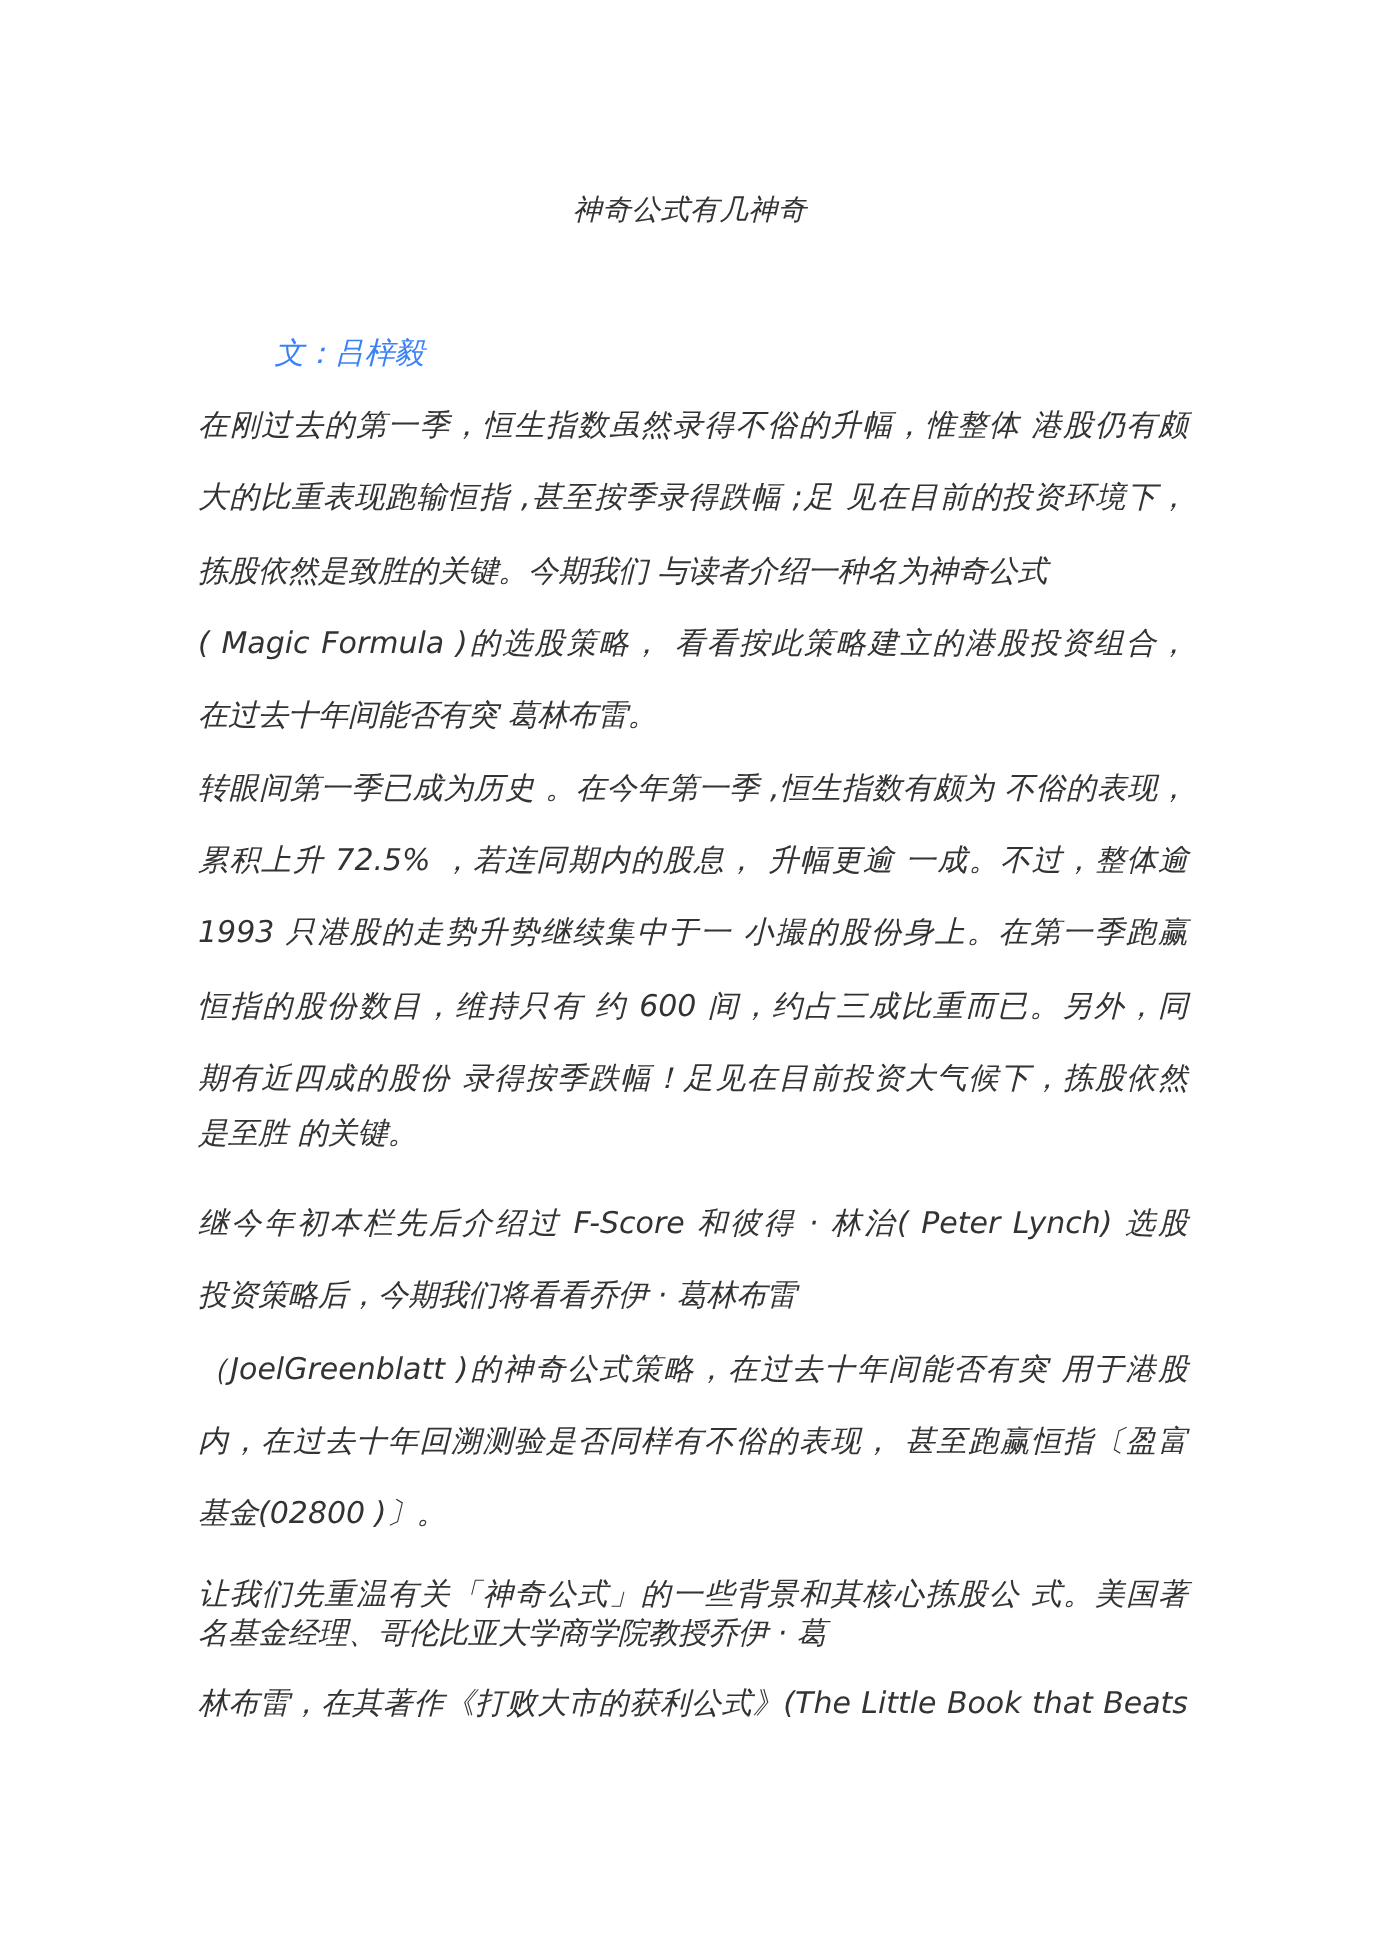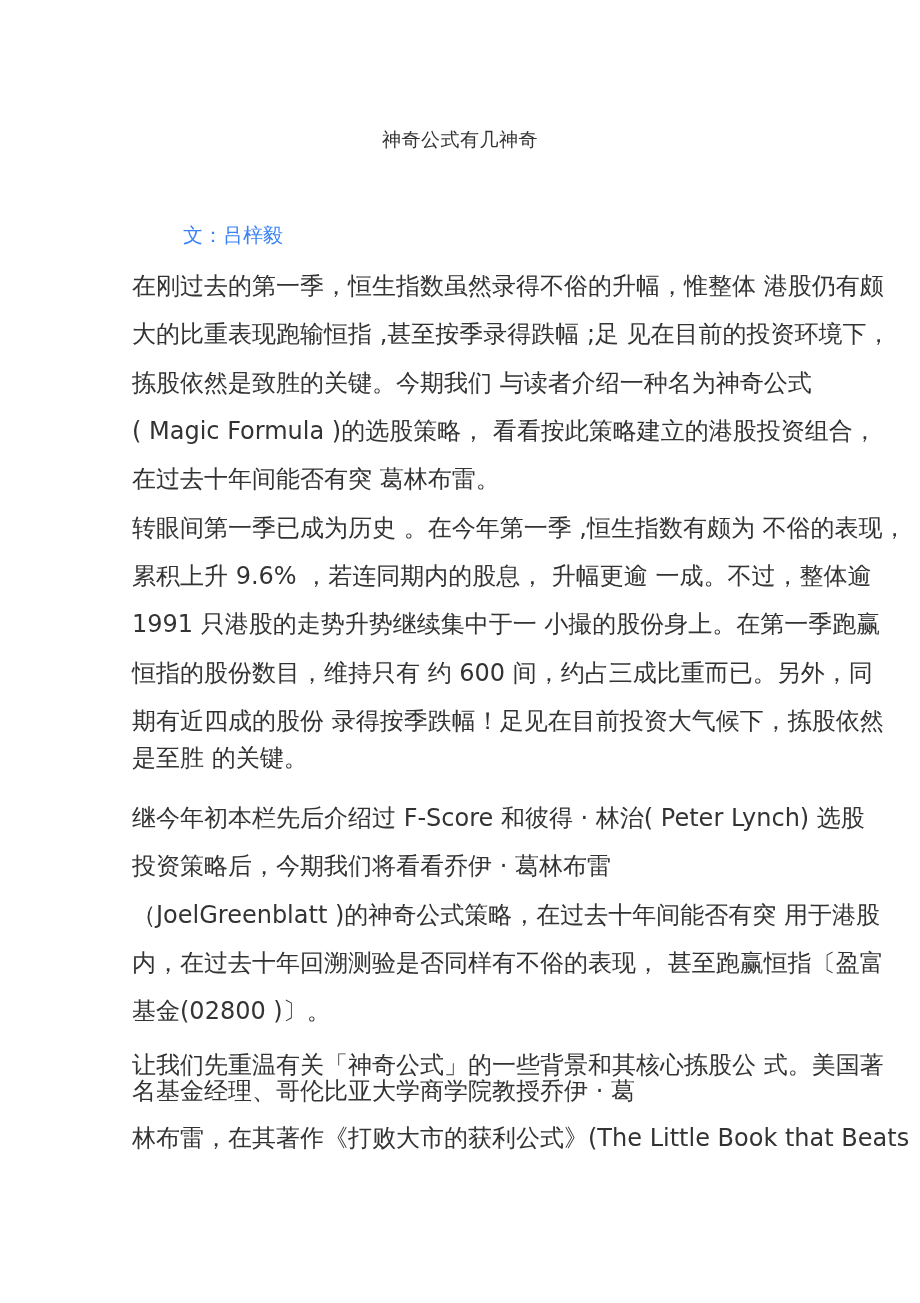--- a/index.html
+++ b/index.html
@@ -1,40 +1,40 @@
 <!DOCTYPE html>
 <html><head>
   <meta charset="utf-8">
   <style>
     html, body { margin: 0; padding: 0; background: #ffffff; }
     body { width: 920px; height: 1303px; position: relative; overflow: hidden;
            font-family: "DejaVu Sans", "Liberation Sans", sans-serif; color: #222; }
-    .page { position: absolute; left: 0; top: 0; width: 920px; height: 1303px; background: #fff; }
+    .page { position: absolute; left: 0; top: 0; width: 920px; height: 1303px; background: #fff; font-style: italic; }
     .title { position: absolute; top: 127px; left: 0; width: 920px; text-align: center;
              font-size: 19px; color: #333; letter-spacing: 0.5px; }
     .author { position: absolute; top: 222px; left: 183px; font-size: 20px; color: #3b82f6; }
-    .line { position: absolute; left: 132px; width: 660px; font-size: 24px; color: #333;
+    .line { position: absolute; left: 132px; width: 660px; font-size: 20px; color: #333;
             white-space: nowrap; text-align: justify; text-align-last: justify; }
     .line.last { text-align-last: left; }
   </style>
 </head>
 <body>
 
 <div class="page">
   <div class="title">神奇公式有几神奇</div>
   <div class="author">文：吕梓毅</div>
   <div id="body-lines">
       <div class="line" style="top: 270px;">在刚过去的第一季，恒生指数虽然录得不俗的升幅，惟整体 港股仍有颇</div>
       <div class="line" style="top: 318px;">大的比重表现跑输恒指 ,甚至按季录得跌幅 ;足 见在目前的投资环境下，</div>
       <div class="line last" style="top: 367px;">拣股依然是致胜的关键。今期我们  与读者介绍一种名为神奇公式</div>
       <div class="line" style="top: 415px;">(  Magic Formula )的选股策略，  看看按此策略建立的港股投资组合，</div>
       <div class="line last" style="top: 463px;">在过去十年间能否有突  葛林布雷。</div>
       <div class="line" style="top: 512px;">转眼间第一季已成为历史 。在今年第一季 ,恒生指数有颇为 不俗的表现，</div>
-      <div class="line" style="top: 560px;">累积上升  9.6% ，若连同期内的股息，  升幅更逾  一成。不过，整体逾</div>
-      <div class="line" style="top: 608px;">1991 只港股的走势升势继续集中于一  小撮的股份身上。在第一季跑赢</div>
+      <div class="line" style="top: 560px;">累积上升  72.5% ，若连同期内的股息，  升幅更逾  一成。不过，整体逾</div>
+      <div class="line" style="top: 608px;">1993 只港股的走势升势继续集中于一  小撮的股份身上。在第一季跑赢</div>
       <div class="line" style="top: 657px;">恒指的股份数目，维持只有  约  600 间，约占三成比重而已。另外，同</div>
       <div class="line" style="top: 705px;">期有近四成的股份 录得按季跌幅！足见在目前投资大气候下，拣股依然</div>
       <div class="line last" style="top: 730px; margin-top: 12px;">是至胜  的关键。</div>
       <div class="line" style="top: 802px;">继今年初本栏先后介绍过  F-Score 和彼得 · 林治(   Peter Lynch)  选股</div>
       <div class="line last" style="top: 850px;">投资策略后，今期我们将看看乔伊 · 葛林布雷</div>
       <div class="line" style="top: 899px;">（JoelGreenblatt )的神奇公式策略，在过去十年间能否有突 用于港股</div>
       <div class="line" style="top: 947px;">内，在过去十年回溯测验是否同样有不俗的表现，  甚至跑赢恒指〔盈富</div>
       <div class="line last" style="top: 995px;">基金(02800 )〕。</div>
       <div class="line" style="top: 1049px;">让我们先重温有关「神奇公式」的一些背景和其核心拣股公 式。美国著</div>
       <div class="line last" style="top: 1075px;">名基金经理、哥伦比亚大学商学院教授乔伊 · 葛</div>

